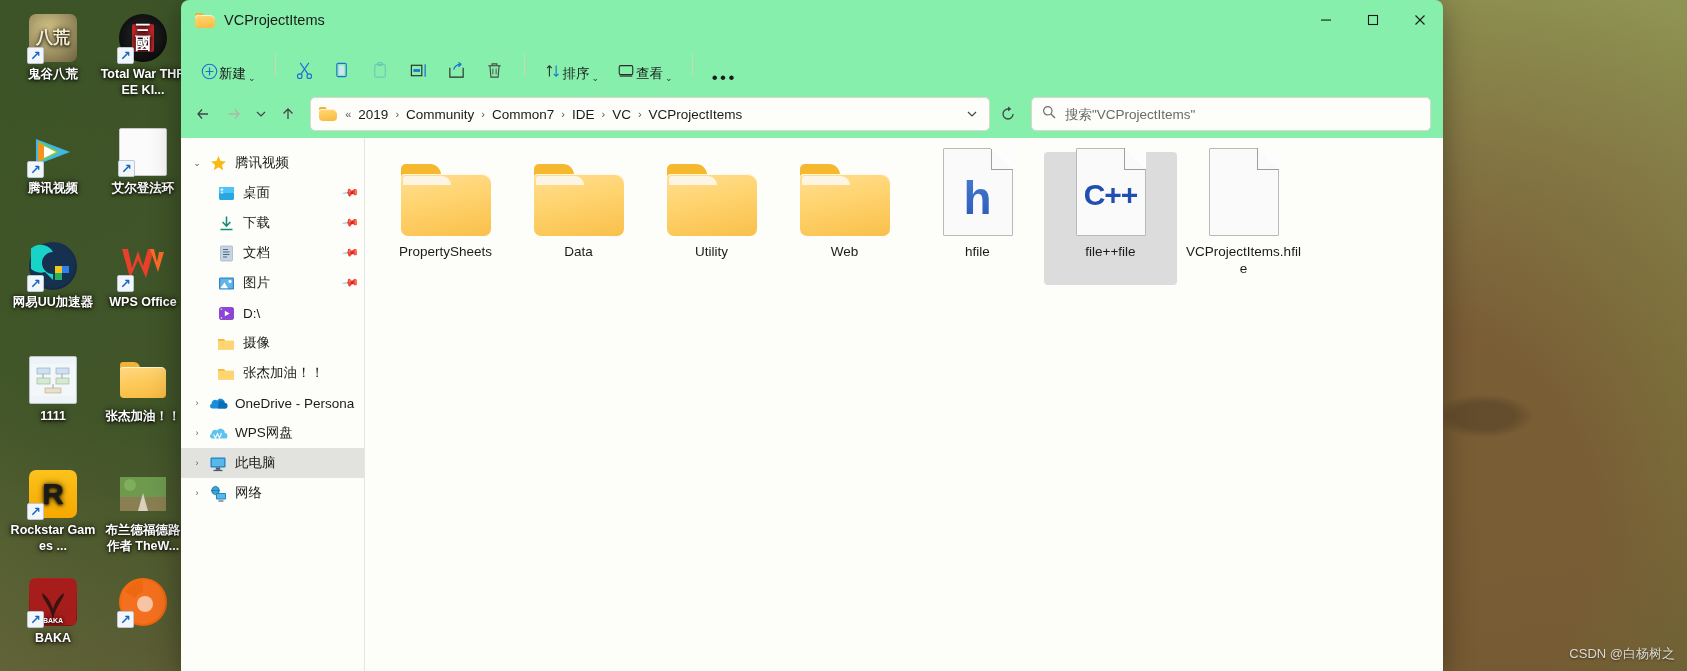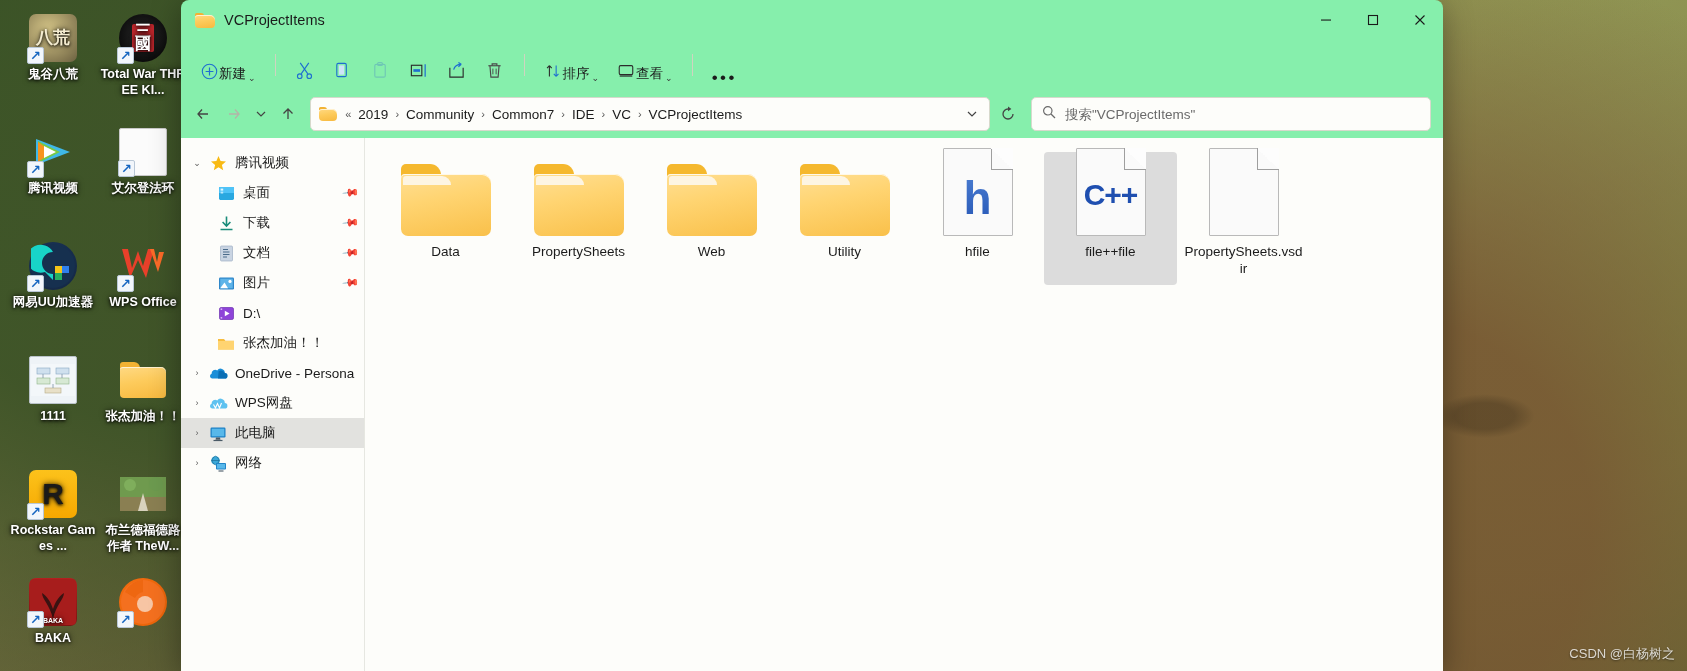--- a/index.html
+++ b/index.html
@@ -695,20 +695,30 @@
           <span class="nav-label">D:\</span>
         </div>
         <div class="navitem indent">
           <span class="nav-exp"></span>
           <span class="nav-ico">
             <svg width="18" height="17" viewBox="0 0 18 17">
               <path d="M1 4 H7 L8.4 5.8 H17 V14.5 H1 Z" fill="#f7bd3f"></path>
               <path d="M1 6 H17 V14.5 H1 Z" fill="#ffd471"></path>
             </svg>
           </span>
+          <span class="nav-label">摄像</span>
+        </div>
+        <div class="navitem indent">
+          <span class="nav-exp"></span>
+          <span class="nav-ico">
+            <svg width="18" height="17" viewBox="0 0 18 17">
+              <path d="M1 4 H7 L8.4 5.8 H17 V14.5 H1 Z" fill="#f7bd3f"></path>
+              <path d="M1 6 H17 V14.5 H1 Z" fill="#ffd471"></path>
+            </svg>
+          </span>
           <span class="nav-label">张杰加油！！</span>
         </div>
         <div class="navitem">
           <span class="nav-exp">›</span>
           <span class="nav-ico">
             <svg width="19" height="17" viewBox="0 0 19 17">
               <path d="M5.4 13.5 H15.6 A2.7 2.7 0 0 0 15.8 8.1 A4.2 4.2 0 0 0 8.2 5.4 A3.6 3.6 0 0 0 2.6 8.7 A2.5 2.5 0 0 0 3 13.5 Z" fill="#1a8ed8"></path>
               <path d="M9.6 6.2 A4.2 4.2 0 0 1 15.8 8.1 A2.7 2.7 0 0 1 15.6 13.5 H9 Z" fill="#0a6fb5"></path>
             </svg>
           </span>
@@ -745,59 +755,59 @@
               <rect x="7" y="8" width="10" height="6.5" rx="1" fill="#1b7fc4"></rect>
               <rect x="7.9" y="8.9" width="8.2" height="4.7" fill="#58b8ea"></rect>
               <path d="M9.5 16 H14.5" stroke="#4a5a66" stroke-width="1.1"></path>
             </svg>
           </span>
           <span class="nav-label">网络</span>
         </div>
       </div>
     <div id="content">
       <div id="grid">
+          <div class="tile">
+            <span class="tile-ico">
+              <span class="bigfolder">
+                <span class="ftab"></span>
+                <span class="fbody"></span>
+                <span class="flip"></span>
+              </span>
+            </span>
+            <span class="tile-label">PropertySheets</span>
+          </div>
           <div class="tile">
             <span class="tile-ico">
               <span class="bigfolder">
                 <span class="ftab"></span>
                 <span class="fbody"></span>
                 <span class="flip"></span>
               </span>
             </span>
             <span class="tile-label">Data</span>
           </div>
           <div class="tile">
             <span class="tile-ico">
               <span class="bigfolder">
                 <span class="ftab"></span>
                 <span class="fbody"></span>
                 <span class="flip"></span>
               </span>
             </span>
-            <span class="tile-label">PropertySheets</span>
+            <span class="tile-label">Utility</span>
           </div>
           <div class="tile">
             <span class="tile-ico">
               <span class="bigfolder">
                 <span class="ftab"></span>
                 <span class="fbody"></span>
                 <span class="flip"></span>
               </span>
             </span>
             <span class="tile-label">Web</span>
-          </div>
-          <div class="tile">
-            <span class="tile-ico">
-              <span class="bigfolder">
-                <span class="ftab"></span>
-                <span class="fbody"></span>
-                <span class="flip"></span>
-              </span>
-            </span>
-            <span class="tile-label">Utility</span>
           </div>
           <div class="tile">
             <span class="tile-ico">
               <span class="bigdoc">
                 <span class="fold"></span>
                 <span class="letter">h</span>
               </span>
             </span>
             <span class="tile-label">hfile</span>
           </div>
@@ -809,20 +819,20 @@
               </span>
             </span>
             <span class="tile-label">file++file</span>
           </div>
           <div class="tile">
             <span class="tile-ico">
               <span class="bigdoc">
                 <span class="fold"></span>
               </span>
             </span>
-            <span class="tile-label">PropertySheets.vsdir</span>
+            <span class="tile-label">VCProjectItems.hfile</span>
           </div>
         </div>
     </div>
   </div>
 </div>
 
 <div id="watermark">CSDN @白杨树之</div>
 
 </body></html>

